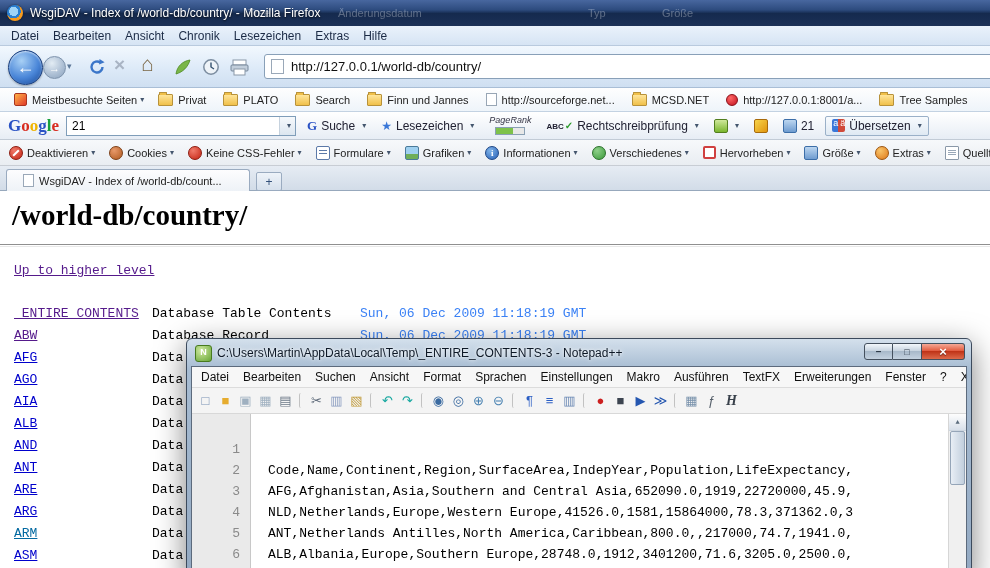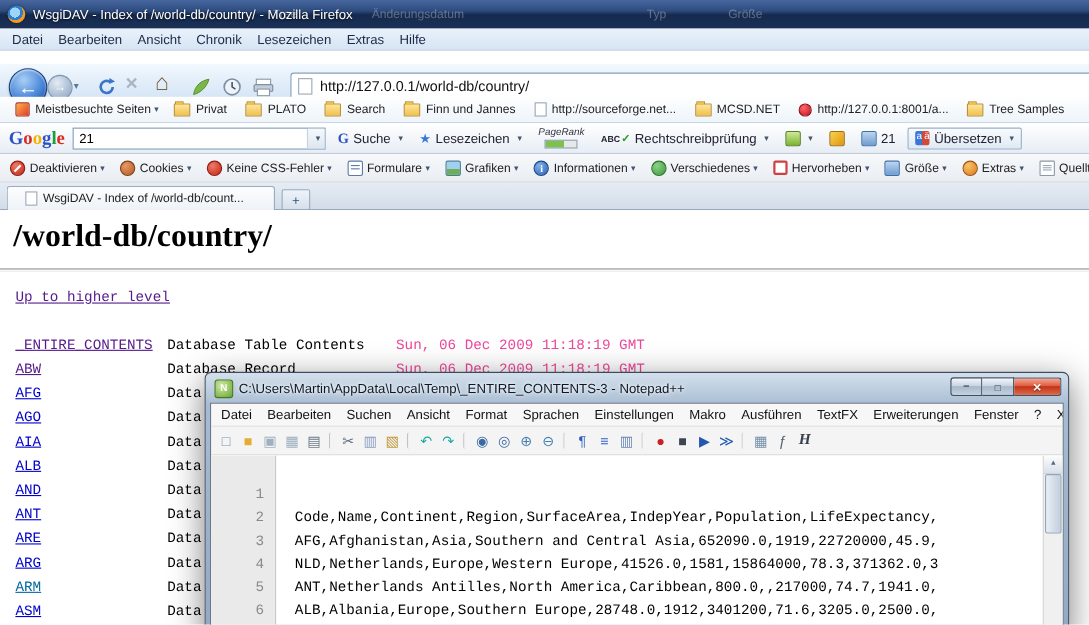--- a/index.html
+++ b/index.html
@@ -17,21 +17,21 @@
   .ghost{position:absolute;top:7px;font-size:11px;color:rgba(255,255,255,.30);}
 
   
   .menubar{position:absolute;left:0;top:26px;width:100%;height:20px;box-sizing:border-box;
     background:linear-gradient(#eaf2fb,#d6e4f4);border-bottom:1px solid #b9cade;
     display:flex;align-items:center;padding-left:4px;}
   .menu-item{font-size:12px;color:#1b2a45;padding:2px 7px;white-space:nowrap;}
 
   
   .navbar{position:absolute;left:0;top:46px;width:100%;height:42px;box-sizing:border-box;
-    background:linear-gradient(#f2f8fe,#ddeaf8 55%,#cfdff1);border-bottom:1px solid #a9bed6;margin-top:12px;}
+    background:linear-gradient(#f2f8fe,#ddeaf8 55%,#cfdff1);border-bottom:1px solid #a9bed6;}
   .back-btn{position:absolute;left:8px;top:4px;width:33px;height:33px;border-radius:50%;
     background:radial-gradient(circle at 38% 30%,#a8d0f5,#4a86d8 55%,#1e4f9e 92%);
     border:1px solid #1a3f7e;box-shadow:inset 0 1px 2px rgba(255,255,255,.7),0 1px 2px rgba(0,0,0,.3);
     color:#fff;display:flex;align-items:center;justify-content:center;}
   .back-btn::before{content:"←";font-size:18px;font-weight:bold;}
   .fwd-btn{position:absolute;left:43px;top:10px;width:21px;height:21px;border-radius:50%;
     background:radial-gradient(circle at 38% 30%,#e3ecf4,#aabdd3 60%,#8ba2bd);
     border:1px solid #7e93ac;color:#fff;display:flex;align-items:center;justify-content:center;}
   .fwd-btn::before{content:"→";font-size:11px;font-weight:bold;}
   .nav-caret{position:absolute;left:67px;top:15px;color:#5c7898;font-size:9px;}
@@ -131,21 +131,21 @@
   
   .content{position:absolute;left:0;top:191px;right:0;bottom:0;background:#fff;overflow:hidden;}
   .page-heading{margin:8px 0 0 12px;font-family:"Liberation Serif",serif;font-size:29px;font-weight:bold;color:#000;}
   .rule{margin-top:12px;height:1px;border-top:1px solid #8f8f8f;border-bottom:1px solid #e8e8e8;}
   .mono{font-family:"Liberation Mono","DejaVu Sans Mono",monospace;font-size:13px;}
   .uplink{display:inline-block;margin:16px 0 16px 14px;color:#551a8b;text-decoration:underline;cursor:pointer;}
   .dirlist{position:relative;margin:12px 0 0 14px;}
   .dir-row{position:relative;height:22px;white-space:nowrap;}
   .dir-name{position:absolute;left:0;text-decoration:underline;cursor:pointer;}
   .dir-type{position:absolute;left:138px;color:#000;}
-  .dir-date{position:absolute;left:346px;color:#ec4899;text-align:center;}
+  .dir-date{position:absolute;left:346px;color:#3b82f6;text-align:center;}
 
   
   .npp{position:absolute;left:186px;top:338px;width:786px;height:242px;z-index:40;box-sizing:border-box;
     border-radius:6px 6px 0 0;border:1px solid #3c4a5c;padding:0 4px 4px 4px;
     background:linear-gradient(#d4e0ec,#a7bcd2 30px,#93a9c2);
     box-shadow:0 8px 30px rgba(0,0,0,.5);}
   .npp-titlebar{position:relative;height:27px;}
   .npp-ico{position:absolute;left:4px;top:6px;width:15px;height:15px;border-radius:3px;
     background:radial-gradient(circle at 35% 30%,#cfe9a0,#68a637);border:1px solid #477a1e;}
   .npp-ico::after{content:"N";position:absolute;left:0;right:0;top:1px;text-align:center;

